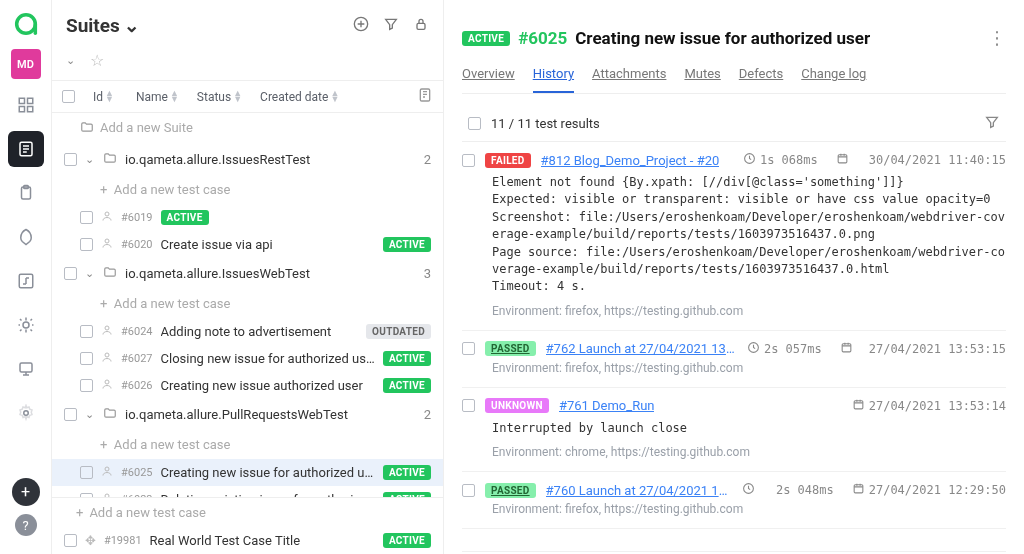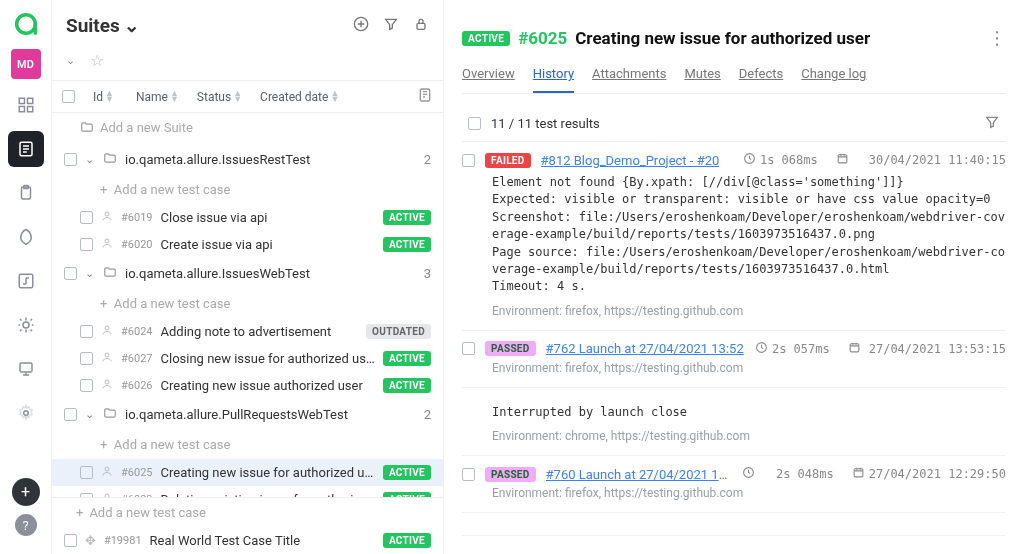--- a/index.html
+++ b/index.html
@@ -36,21 +36,21 @@
   .suite-head .count { margin-left:auto;color:#888; }
   .folder-ic { color:#999; }
   .add-row { display:flex;align-items:flex-start;padding:7px 12px 7px 48px;color:#aaa;font-size:13px;cursor:pointer;gap:6px; }
   .test-row { display:flex;align-items:center;padding:6px 12px 6px 28px;gap:8px;font-size:13px; }
   .test-row .idtag { color:#999;font-size:11px; }
   .test-row .title { color:#333;flex:1;white-space:nowrap;overflow:hidden;text-overflow:ellipsis; }
   .badge { font-size:10px;font-weight:700;padding:2px 6px;border-radius:3px;letter-spacing:.3px;text-align:center; }
   .b-active { background:#22c55e;color:#fff; }
   .b-outdated { background:#e5e7eb;color:#666; }
   .b-failed { background:#ef4444;color:#fff; }
-  .b-passed { background:#f0abfc;color:#263;border:0; }
+  .b-passed { background:#86efac;color:#263;border:0;text-decoration:underline; }
   .b-unknown { background:#e879f9;color:#fff; }
   .test-row.selected { background:#eaf1fb; }
   .tree-footer { border-top:1px solid #eee; }
   .person-ic, .workflow-ic { color:#bbb;font-size:12px; }
   .caret-ic { color:#888;cursor:pointer;font-size:11px;width:10px; }
   
   
   .detail { flex:1; padding:14px 18px 0 18px; overflow:hidden;display:flex;flex-direction:column; }
   .crumb { font-family:ui-monospace,Menlo,Consolas,monospace;font-size:12px;color:#5a5f68;display:flex;align-items:center;gap:8px; }
   .detail-title { display:flex;align-items:center;gap:8px;margin:14px 0 12px 0; }
@@ -221,21 +221,20 @@
     <span class="count">2</span>
   </div>
         <div class="add-row">+&nbsp; Add a new test case</div>
         <div class="test-row">
       <span class="checkbox"></span>
       <span class="person-ic"><svg width="12" height="12" viewBox="0 0 24 24" fill="none" stroke="currentColor" stroke-width="2">
               <circle cx="12" cy="8" r="4"></circle>
               <path d="M4 21c0-4 4-6 8-6s8 2 8 6"></path>
             </svg></span>
       <span class="idtag">#6019</span>
-      <span class="title">Close issue via api</span>
       <span class="badge b-active">ACTIVE</span>
     </div>
         <div class="test-row">
       <span class="checkbox"></span>
       <span class="person-ic"><svg width="12" height="12" viewBox="0 0 24 24" fill="none" stroke="currentColor" stroke-width="2">
               <circle cx="12" cy="8" r="4"></circle>
               <path d="M4 21c0-4 4-6 8-6s8 2 8 6"></path>
             </svg></span>
       <span class="idtag">#6020</span>
       <span class="title">Create issue via api</span>
@@ -384,32 +383,47 @@
       <span class="badge b-passed">PASSED</span>
       <span class="run-link">#762 Launch at 27/04/2021 13:52</span>
       <span class="run-meta">
         <span class="row" style="gap:4px">
                 <span><svg width="13" height="13" viewBox="0 0 24 24" fill="none" stroke="currentColor" stroke-width="2">
                     <circle cx="12" cy="12" r="9"></circle>
                     <path d="M12 7v5l3 2"></path>
                   </svg></span>
                 <span class="mono">2s 057ms</span>
               </span>
-        <span class="row" style="gap:8px">
+        <span class="row" style="gap:16px">
                 <span><svg width="13" height="13" viewBox="0 0 24 24" fill="none" stroke="currentColor" stroke-width="2">
                     <rect x="4" y="5" width="16" height="15" rx="2"></rect>
                     <path d="M4 9h16M9 3v4M15 3v4"></path>
                   </svg></span>
                 <span class="mono">27/04/2021 13:53:15</span>
               </span>
       </span>
     </div>
           <div class="env">Environment: firefox, https://testing.github.com</div>
         </div>
         <div class="run">
+    <div class="run-head">
+      <span class="checkbox"></span>
+      <span class="badge b-unknown">UNKNOWN</span>
+      <span class="run-link">#761 Demo_Run</span>
+      <span class="run-meta">
+
+        <span class="row" style="gap:4px">
+                <span><svg width="13" height="13" viewBox="0 0 24 24" fill="none" stroke="currentColor" stroke-width="2">
+                    <rect x="4" y="5" width="16" height="15" rx="2"></rect>
+                    <path d="M4 9h16M9 3v4M15 3v4"></path>
+                  </svg></span>
+                <span class="mono">27/04/2021 13:53:14</span>
+              </span>
+      </span>
+    </div>
           <div class="run-body">Interrupted by launch close</div>
           <div class="env">Environment: chrome, https://testing.github.com</div>
         </div>
         <div class="run">
     <div class="run-head">
       <span class="checkbox"></span>
       <span class="badge b-passed">PASSED</span>
       <span class="run-link">#760 Launch at 27/04/2021 12:29</span>
       <span class="run-meta">
         <span class="row" style="gap:21px">

